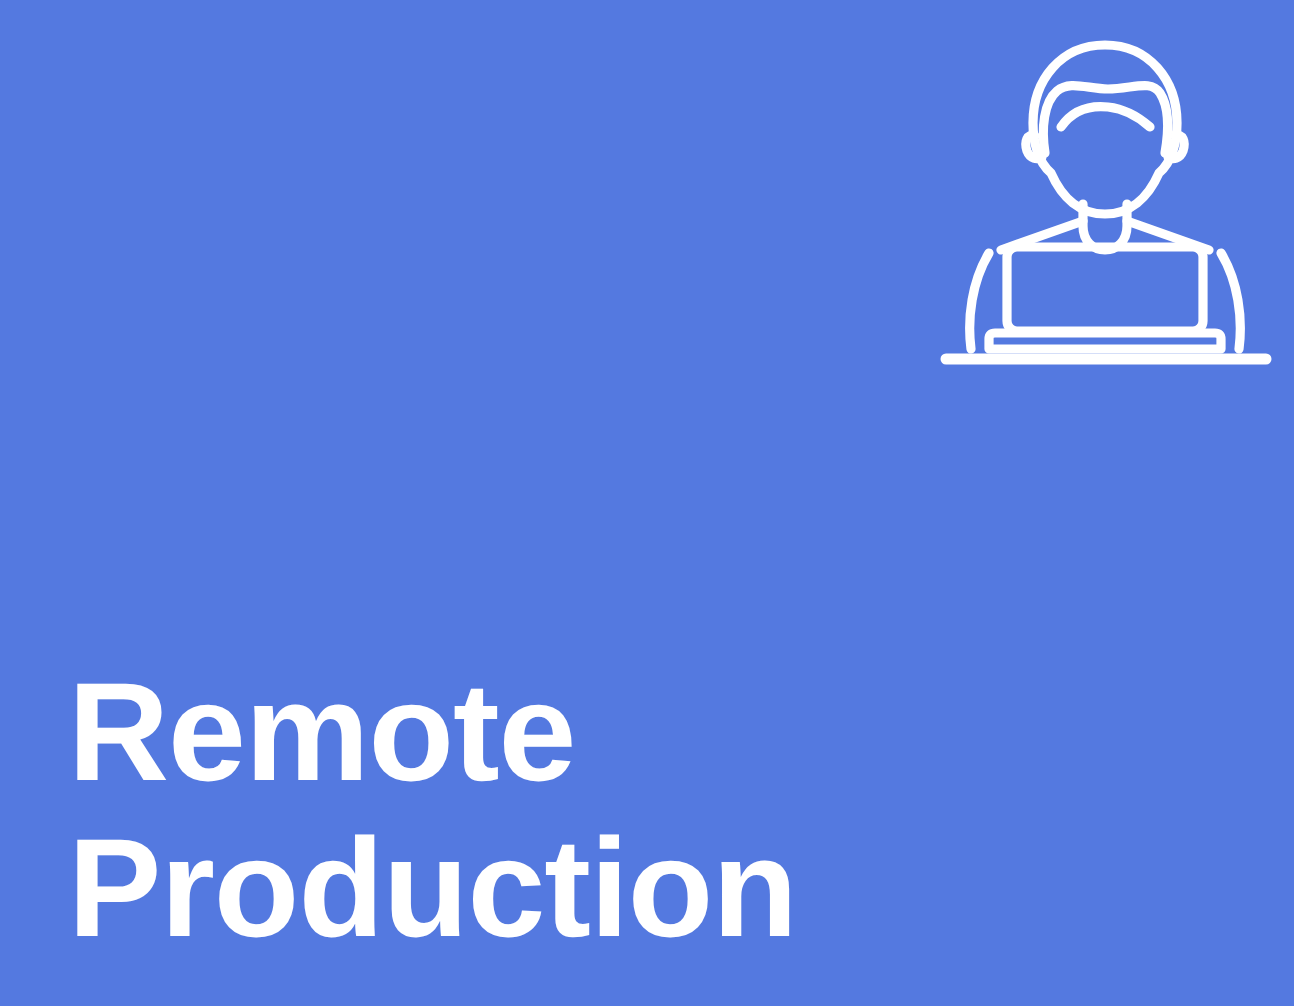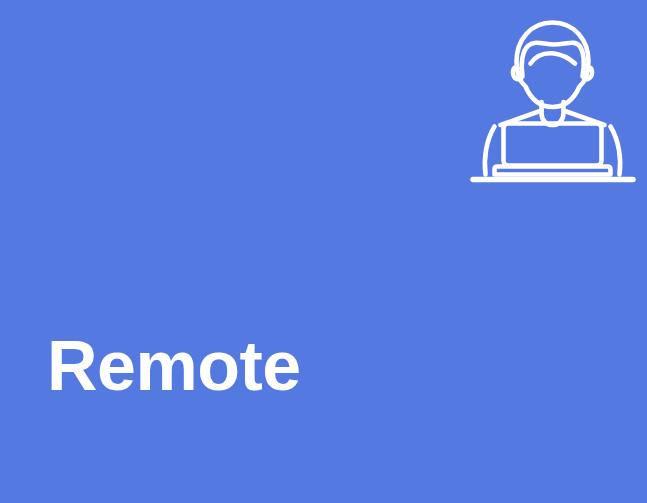--- a/index.html
+++ b/index.html
@@ -34,21 +34,21 @@
   }
   .illustration svg {
     display: block;
     width: 100%;
     height: 100%;
   }
 
   
   .headline {
     position: absolute;
-    left: 47px;
+    left: 34px;
     top: 327px;
     width: 560px;
   }
   .headline-line {
     display: block;
     color: #ffffff;
     font-family: "Liberation Sans", sans-serif;
     font-size: 70px;
     font-weight: 700;
     line-height: 78px;
@@ -88,15 +88,16 @@
 
       <path d="M27.5 152.5 L 137.5 152.5 C 139.5 152.5 140.5 153.5 140.5 155.5
                L 140.5 160.5 L 24.5 160.5 L 24.5 155.5 C 24.5 153.5 25.5 152.5 27.5 152.5 Z"></path>
 
       <path stroke-width="5.5" d="M3 165.5 L 163 165.5"></path>
     </svg>
   </div>
 
   <div class="headline">
     <span class="headline-line">Remote</span>
+    <span class="headline-line">Production</span>
   </div>
 
 </div>
 
 </body></html>

